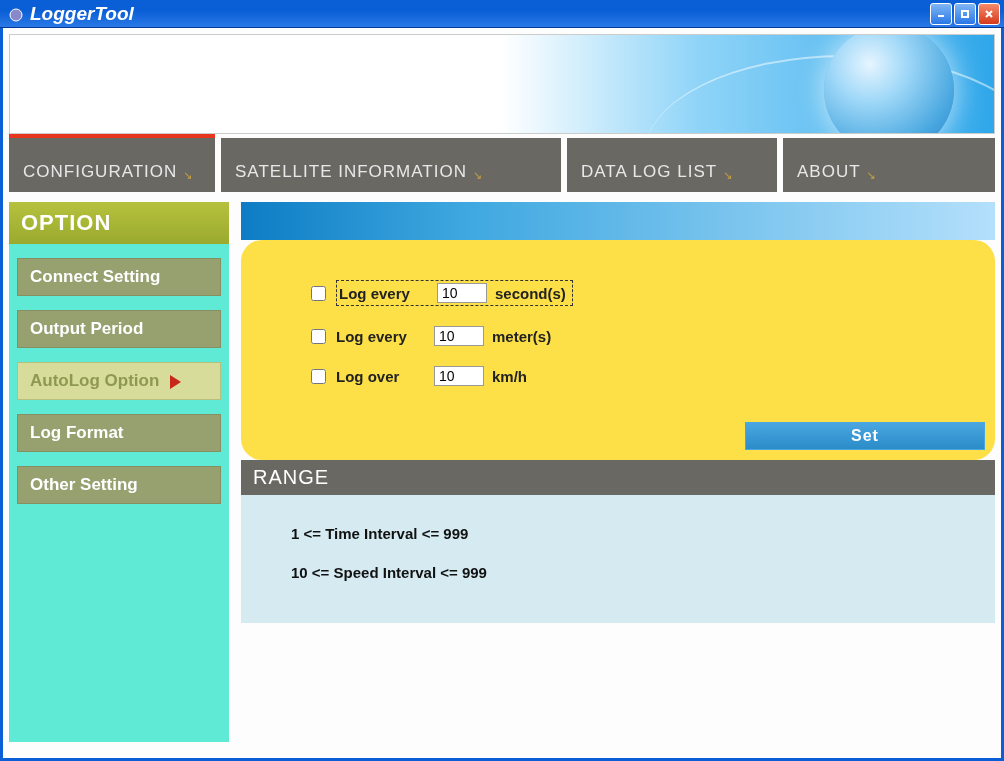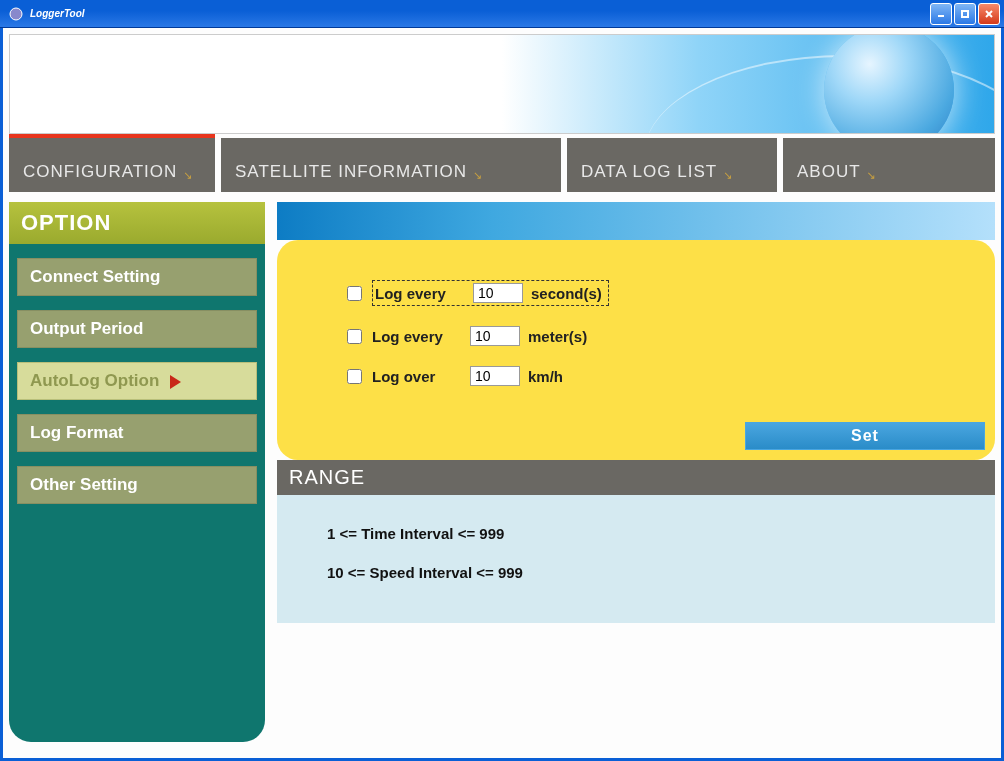--- a/index.html
+++ b/index.html
@@ -18,21 +18,21 @@
       align-items: center;
       justify-content: space-between;
       padding: 0 4px;
       border-bottom: 1px solid #003a9a;
     }
     .titlebar-left {
       display: flex;
       align-items: center;
       gap: 6px;
       color: #fff;
-      font-size: 10px;
+      font-size: 19px;
       font-style: italic;
       font-weight: bold;
       padding-left: 4px;
     }
     .titlebar-icon {
       width: 16px; height: 16px;
       display: inline-block;
     }
     .titlebar-buttons { display: flex; gap: 2px; }
     .win-btn {
@@ -122,24 +122,23 @@
     .nav-tab.data { flex: 0 0 210px; }
     .nav-tab.about{ flex: 1; }
 
     
     .content {
       display: flex;
       margin-top: 10px;
       height: 540px;
     }
     .sidebar {
-      width: 256px;
-      background: #0f766e;
+      width: 220px;
+      background: #5eead4;
       padding-bottom: 20px;
-      border-radius: 22px;
     }
     .sidebar-header {
       background: linear-gradient(to bottom, #b6c23e, #9aaa2e);
       color: #fff;
       font-size: 22px;
       font-weight: bold;
       padding: 8px 12px;
       letter-spacing: 1px;
     }
     .sidebar-item {

